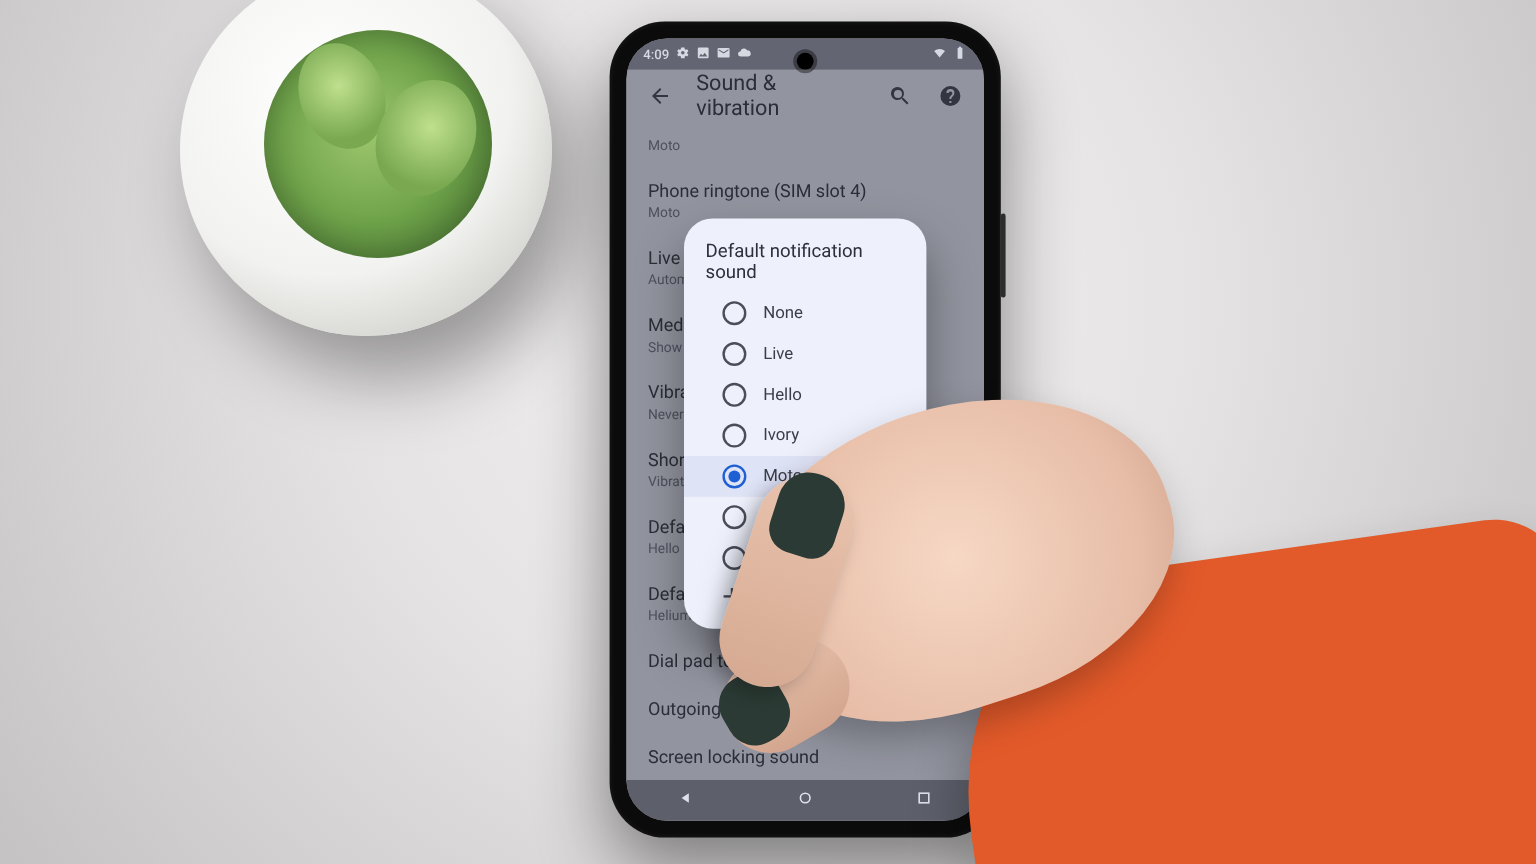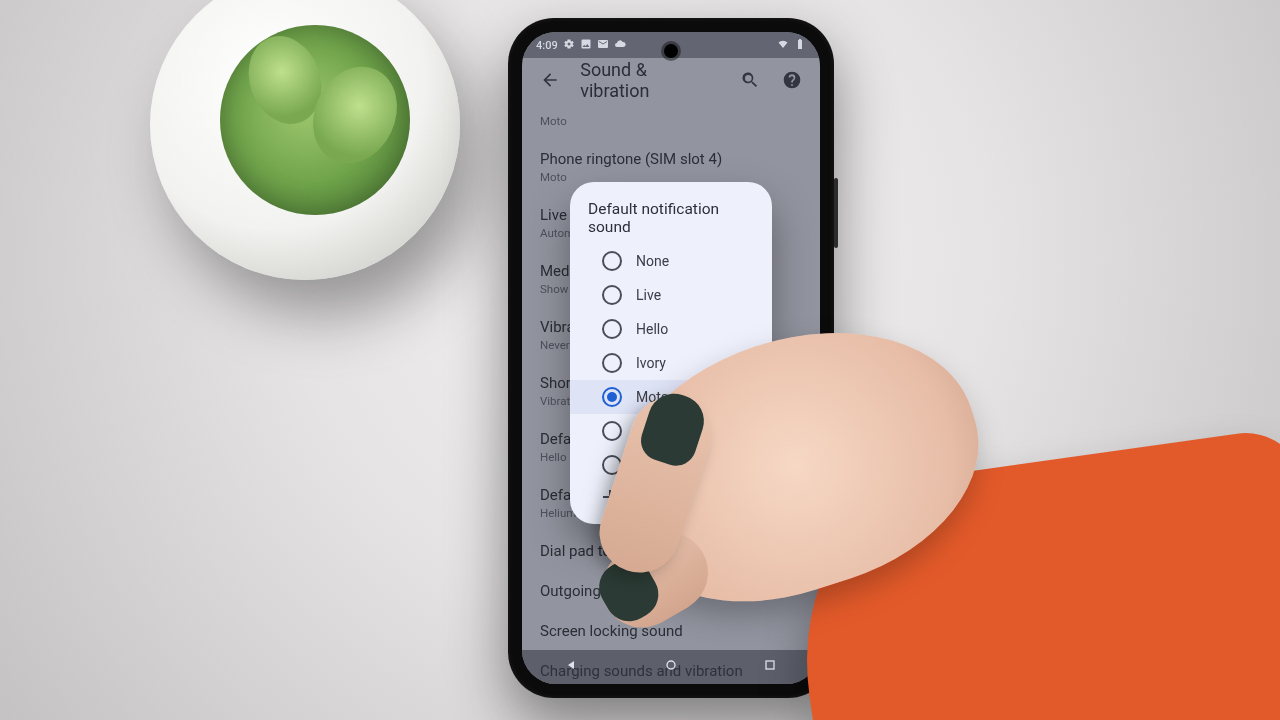--- a/index.html
+++ b/index.html
@@ -376,25 +376,20 @@
             <div class="setting-item">
               <div class="texts">
                 <div class="title">Outgoing call vibration</div>
               </div>
             </div>
             <div class="setting-item">
               <div class="texts">
                 <div class="title">Screen locking sound</div>
               </div>
             </div>
-            <div class="setting-item">
-              <div class="texts">
-                <div class="title">Charging sounds and vibration</div>
-              </div>
-            </div>
           </div>
       </div>
 
       <div class="dim"></div>
 
       <div class="dialog">
         <div class="dialog-title">Default notification sound</div>
         <div id="dialog-options">
             <div class="option">
               <div class="radio"></div>

